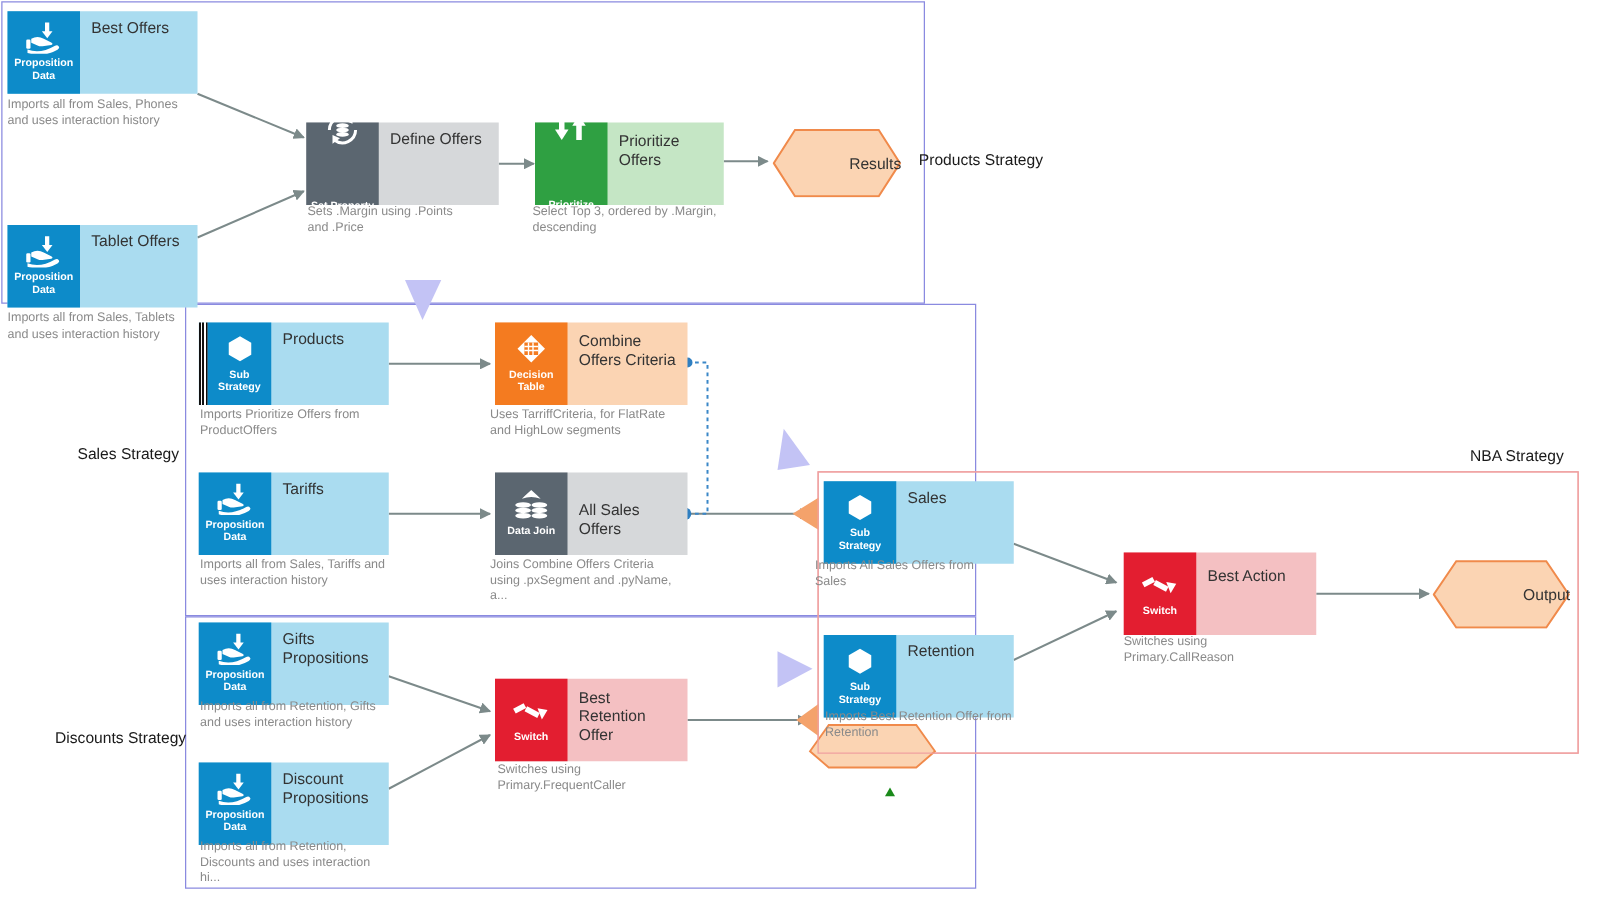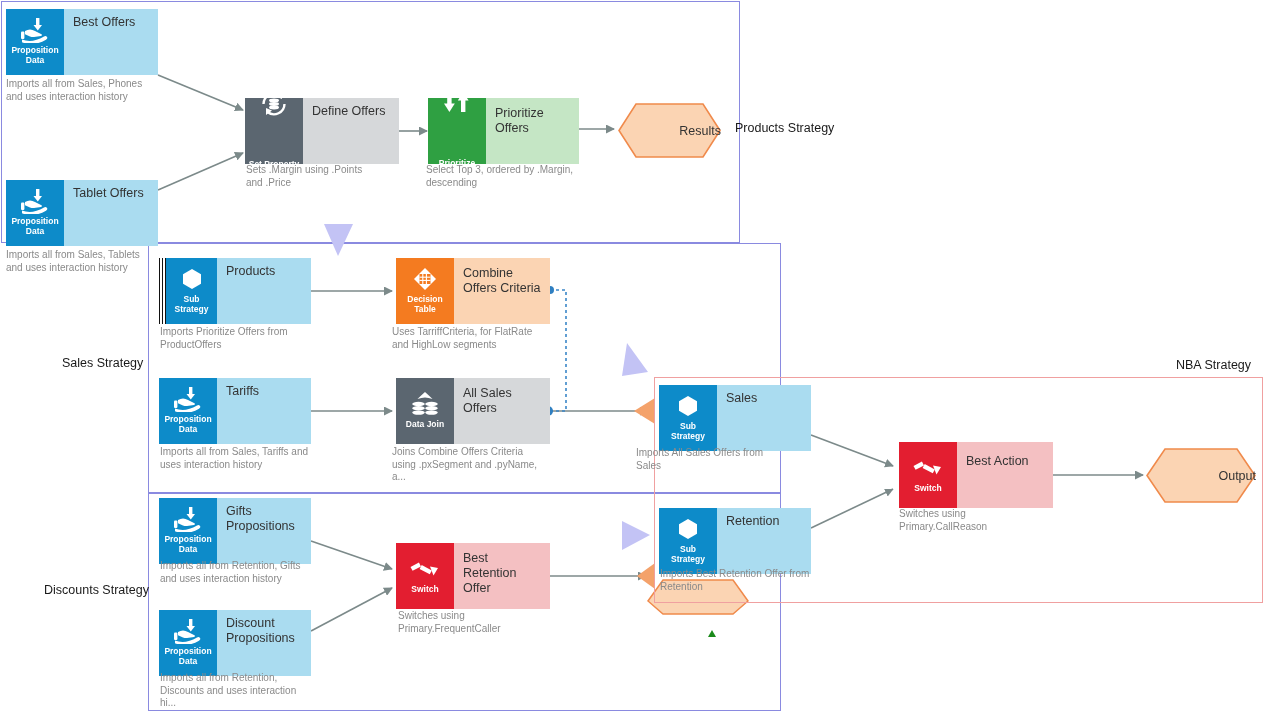--- a/index.html
+++ b/index.html
@@ -275,21 +275,21 @@
           <ellipse cx="8.5" cy="13" rx="6.3" ry="2.2"></ellipse>
           <ellipse cx="21.5" cy="13" rx="6.3" ry="2.2"></ellipse>
           <ellipse cx="8.5" cy="17.3" rx="6.3" ry="2.2"></ellipse>
           <ellipse cx="21.5" cy="17.3" rx="6.3" ry="2.2"></ellipse>
           <ellipse cx="8.5" cy="21.6" rx="6.3" ry="2.2"></ellipse>
           <ellipse cx="21.5" cy="21.6" rx="6.3" ry="2.2"></ellipse>
         </svg>
       </span>
       <span>Data Join</span>
     </div>
-    <div class="title" style="padding-top:8px;">All Sales Offers</div>
+    <div class="title" style="padding-top:8px;margin-top:15px;">All Sales Offers</div>
   </div>
   <div class="caption" style="left:392px;top:446px;width:190px;">Joins Combine Offers Criteria
 using .pxSegment and .pyName,
 a...</div>
 
   <div class="node" style="left:159px;top:498px;width:152px;height:66px;background:#aadcf0;">
     <div class="badge" style="background:#0d8bc9;">
       <span class="glyph">
         <svg width="30" height="26" viewBox="0 0 30 26" fill="#fff">
           <rect x="16" y="1" width="3.4" height="8"></rect>
@@ -348,21 +348,21 @@
       <span class="glyph">
         <svg width="26" height="24" viewBox="0 0 26 24" fill="#fff">
           <polygon points="13,2 22,7.2 22,16.8 13,22 4,16.8 4,7.2"></polygon>
         </svg>
       </span>
       <span>Sub</span>
       <span>Strategy</span>
     </div>
     <div class="title">Sales</div>
   </div>
-  <div class="caption" style="left:636px;top:447px;width:195px;">Imports All Sales Offers from
+  <div class="caption" style="left:652px;top:447px;width:195px;">Imports All Sales Offers from
 Sales</div>
 
   <div class="node" style="left:659px;top:508px;width:152px;height:66px;background:#aadcf0;">
     <div class="badge" style="background:#0d8bc9;">
       <span class="glyph">
         <svg width="26" height="24" viewBox="0 0 26 24" fill="#fff">
           <polygon points="13,2 22,7.2 22,16.8 13,22 4,16.8 4,7.2"></polygon>
         </svg>
       </span>
       <span>Sub</span>

